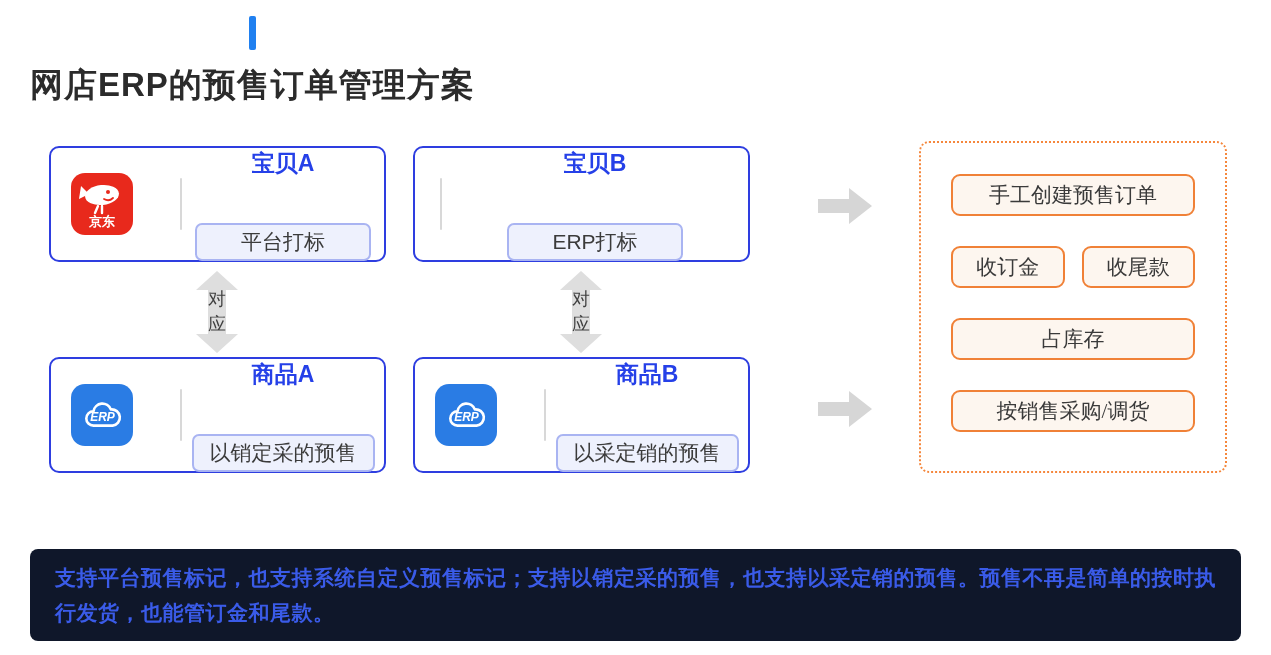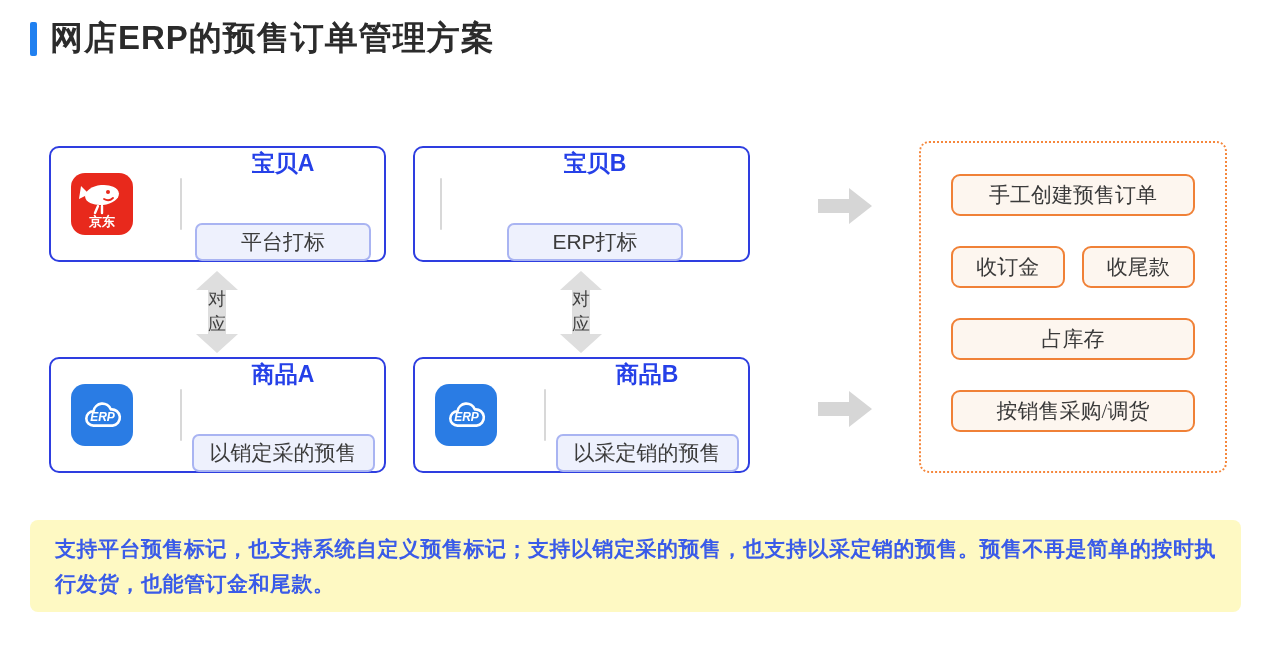--- a/index.html
+++ b/index.html
@@ -1,20 +1,20 @@
 <!DOCTYPE html>
 <html><head>
 <meta charset="utf-8">
 <style>
   html,body{margin:0;padding:0;background:#fff;}
   body{font-family:"Liberation Sans","DejaVu Sans",sans-serif;}
   .canvas{position:relative;width:1271px;height:655px;background:#fff;overflow:hidden;}
 
   
-  .title-row{position:absolute;left:30px;top:16px;display:flex;align-items:center;gap:13px;}
+  .title-row{position:absolute;left:30px;top:16px;display:flex;align-items:center;gap:13px;flex-direction:column;}
   .title-bar{width:7px;height:34px;background:#2080f0;border-radius:2px;flex:none;}
   .page-title{margin:0;font-size:33px;font-weight:bold;color:#2b2b2b;letter-spacing:1px;}
 
   
   .card{position:absolute;width:337px;height:116px;background:#fff;border:2px solid #2e3ee0;
         border-radius:10px;box-sizing:border-box;display:flex;align-items:center;}
   .card.a{left:49px;top:146px;}
   .card.b{left:413px;top:146px;}
   .card.c{left:49px;top:357px;}
   .card.d{left:413px;top:357px;}
@@ -45,22 +45,22 @@
          border:2px dotted #f5873c;border-radius:10px;background:#fff;
          display:flex;flex-direction:column;gap:30px;padding:31px 30px;}
   .p-row{display:flex;gap:17px;}
   .obtn{height:42px;box-sizing:border-box;border:2px solid #f08137;border-radius:9px;
         background:#fdf6ef;color:#3a3a3a;font-size:21px;display:flex;align-items:center;
         justify-content:center;white-space:nowrap;}
   .obtn.wide{width:100%;font-family:Liberation Serif, serif;}
   .p-row.two .obtn{flex:1;}
 
   
-  .footer{position:absolute;left:30px;top:520px;width:1211px;height:92px;box-sizing:border-box;
-          background:#fef9c3;border-radius:8px;padding:11px 25px;}
+  .footer{position:absolute;left:30px;top:549px;width:1211px;height:92px;box-sizing:border-box;
+          background:#0f172a;border-radius:8px;padding:11px 25px;}
   .footer p{margin:0;font-size:21px;line-height:35px;color:#3a5be8;font-weight:bold;letter-spacing:.5px;}
 </style>
 </head>
 <body>
 
 <div class="canvas">
 
   <header class="title-row">
     <span class="title-bar"></span>
     <h1 class="page-title">网店ERP的预售订单管理方案</h1>

